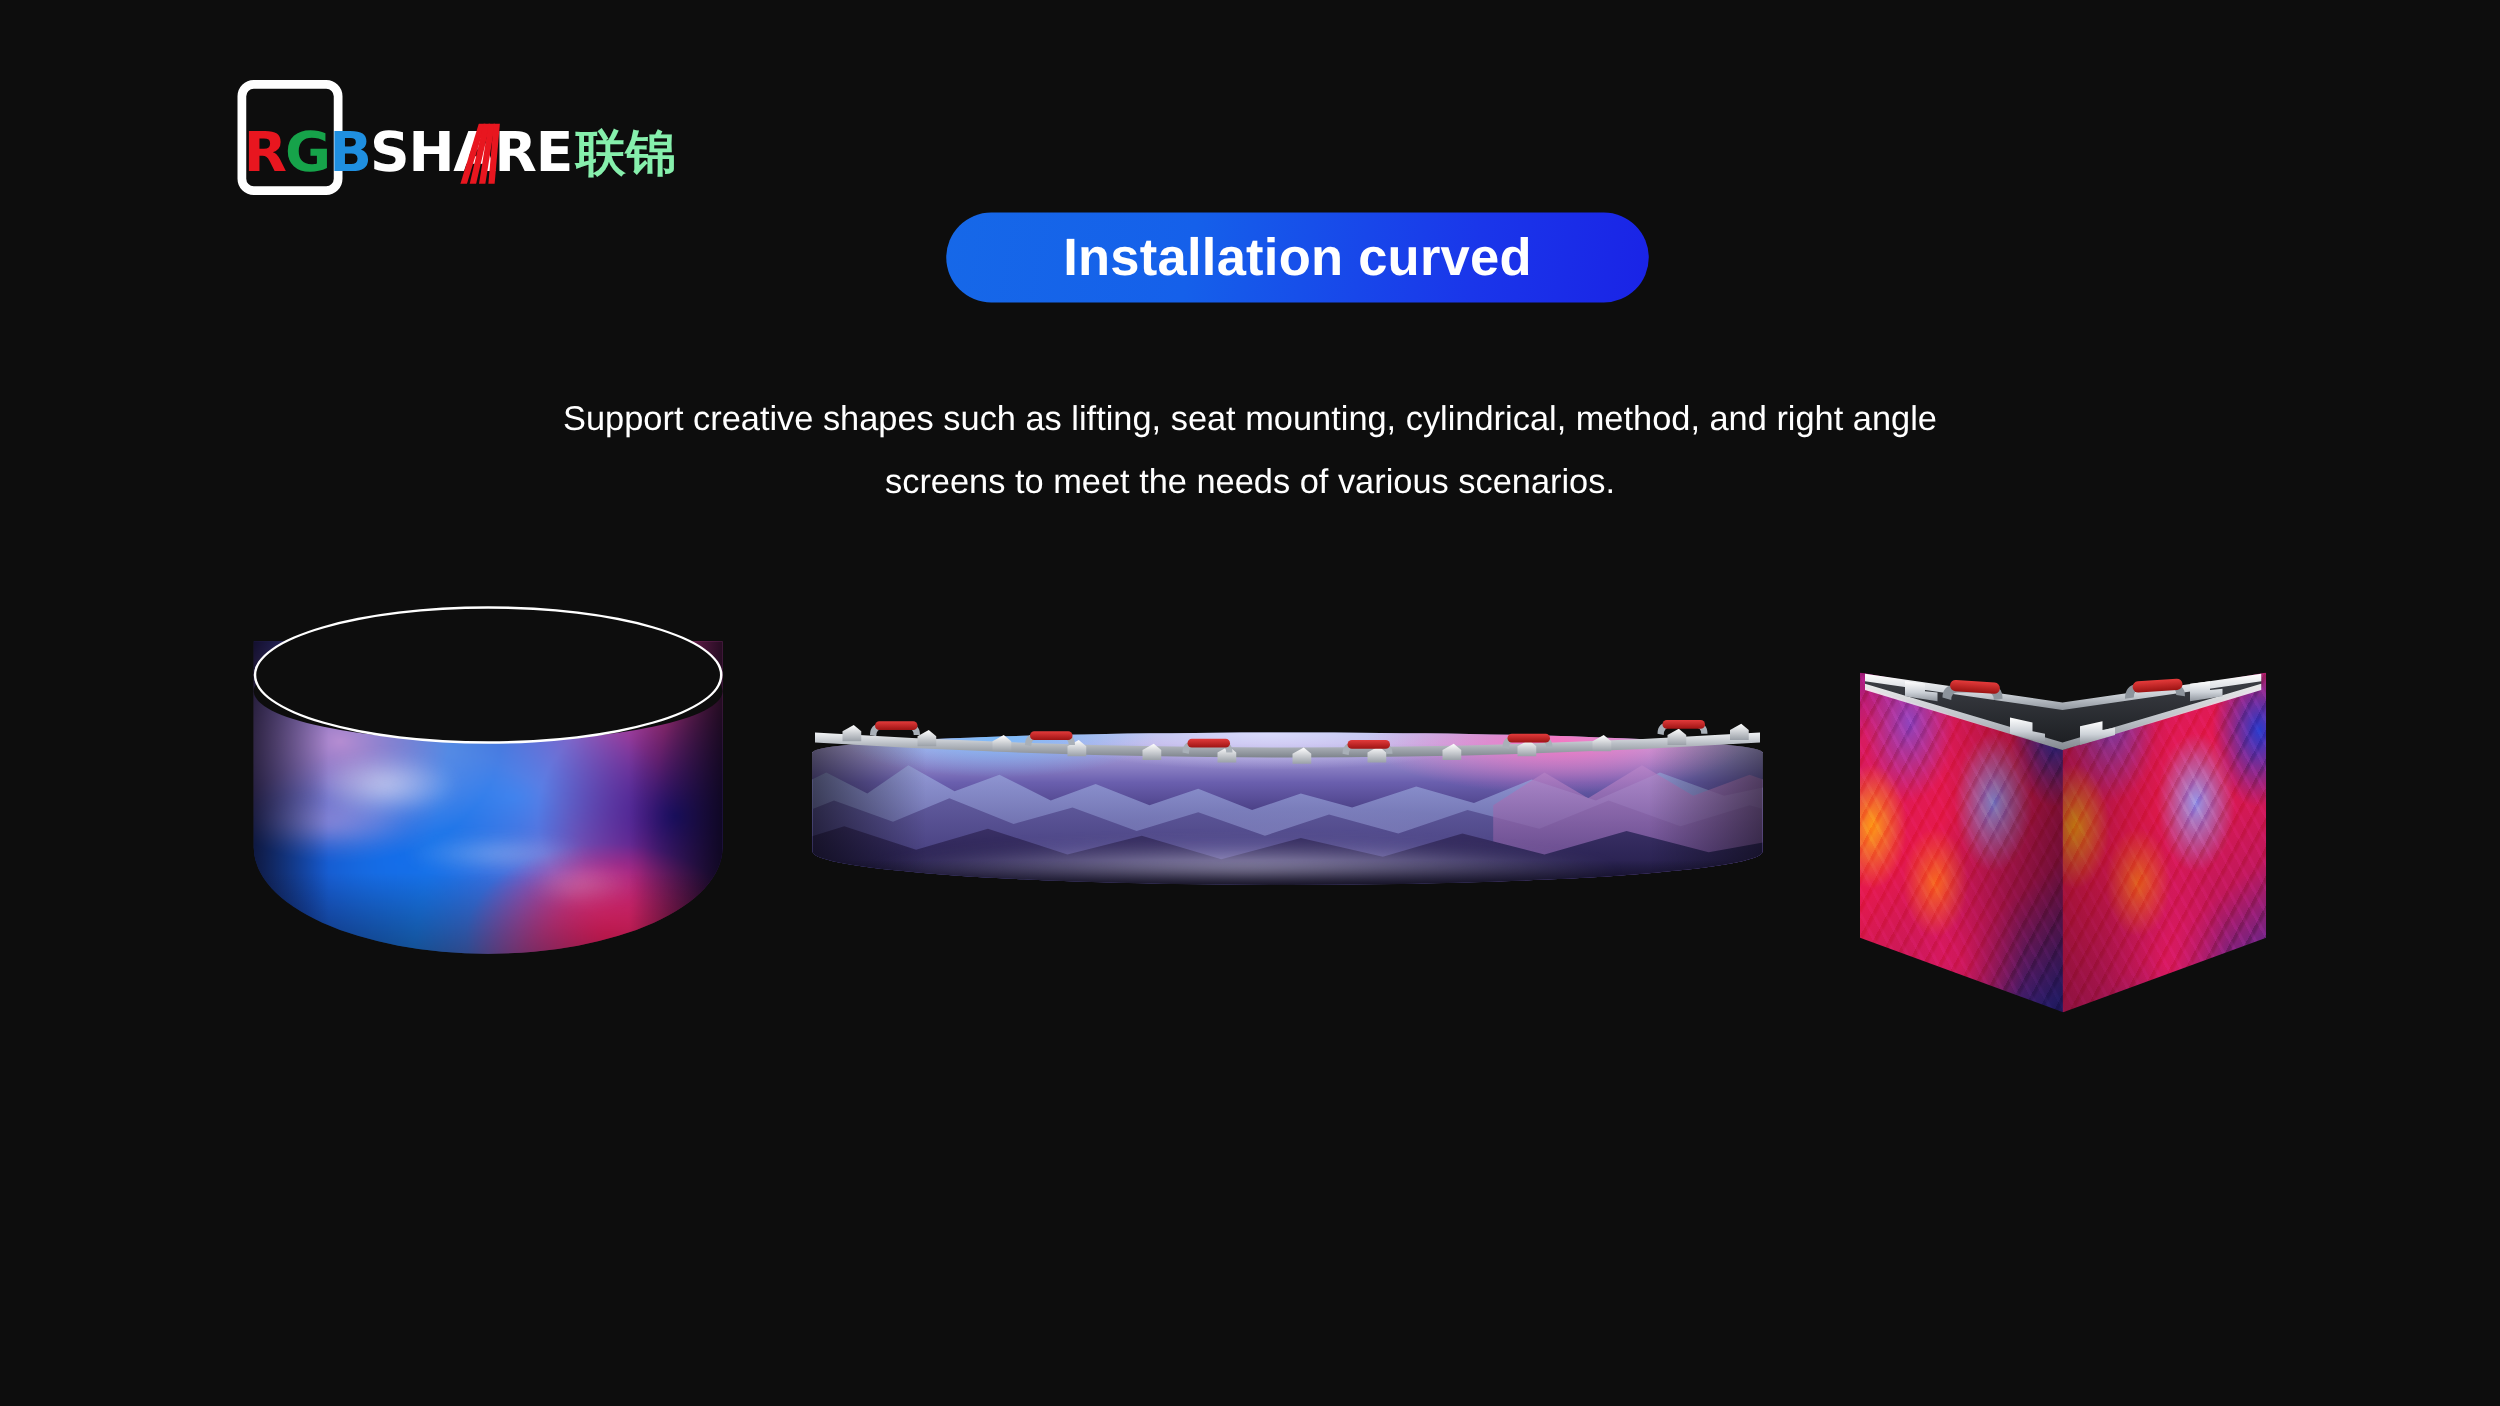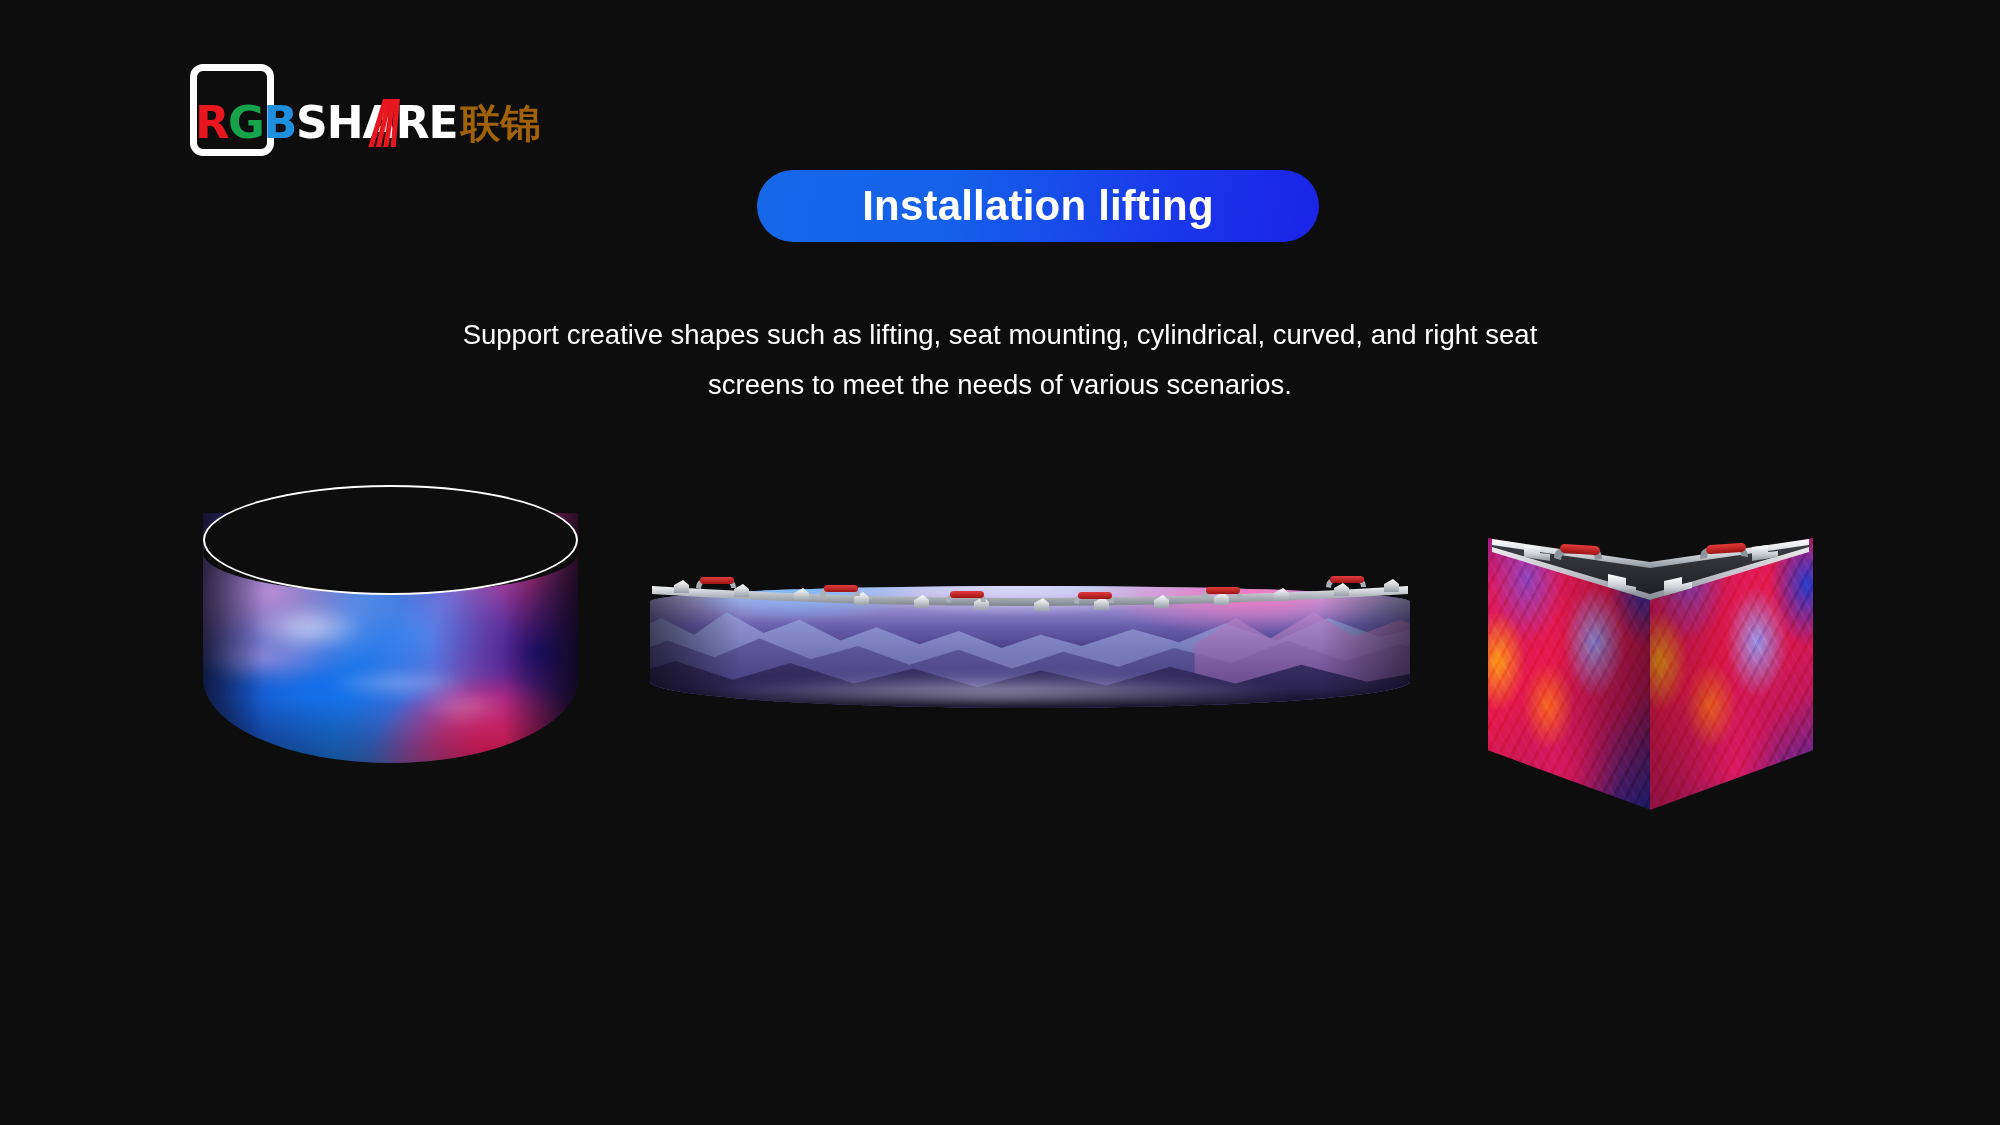--- a/index.html
+++ b/index.html
@@ -84,24 +84,24 @@
     height: 62px;
     top: -6px;
     transform-origin: bottom center;
   }
   .share-slash i:nth-child(1) { left: 4px;  transform: rotate(17deg); }
   .share-slash i:nth-child(2) { left: 12px; transform: rotate(13deg); }
   .share-slash i:nth-child(3) { left: 20px; transform: rotate(9deg); }
   .share-slash i:nth-child(4) { left: 28px; transform: rotate(5deg); }
 
   .logo-cn {
-    font-family: Liberation Sans, sans-serif;
+    font-family: Liberation Serif, serif;
     font-weight: 800;
     font-size: 40px;
-    color: #a16207;
+    color: #86efac;
     line-height: 1;
     margin-left: 3px;
   }
 
   
   .title-pill {
     position: absolute;
     left: 757px;
     top: 170px;
     width: 562px;
@@ -353,25 +353,25 @@
             <i></i>
             <i></i>
             <i></i>
           </span>
       </span>
       <span class="logo-cn">联锦</span>
     </div>
   </div>
 
   <div class="title-pill">
-    <span>Installation lifting</span>
+    <span>Installation curved</span>
   </div>
 
   <div class="subtitle">
-    <div>Support creative shapes such as lifting, seat mounting, cylindrical, curved, and right seat</div>
+    <div>Support creative shapes such as lifting, seat mounting, cylindrical, method, and right angle</div>
     <div>screens to meet the needs of various scenarios.</div>
   </div>
 
   <div class="cylinder-wrap">
     <div class="cyl-body">
       <div class="cyl-skin"></div>
       <div class="cyl-swirl"></div>
       <div class="cyl-shadeL"></div>
       <div class="cyl-shadeR"></div>
       <div class="cyl-shadeB"></div>

